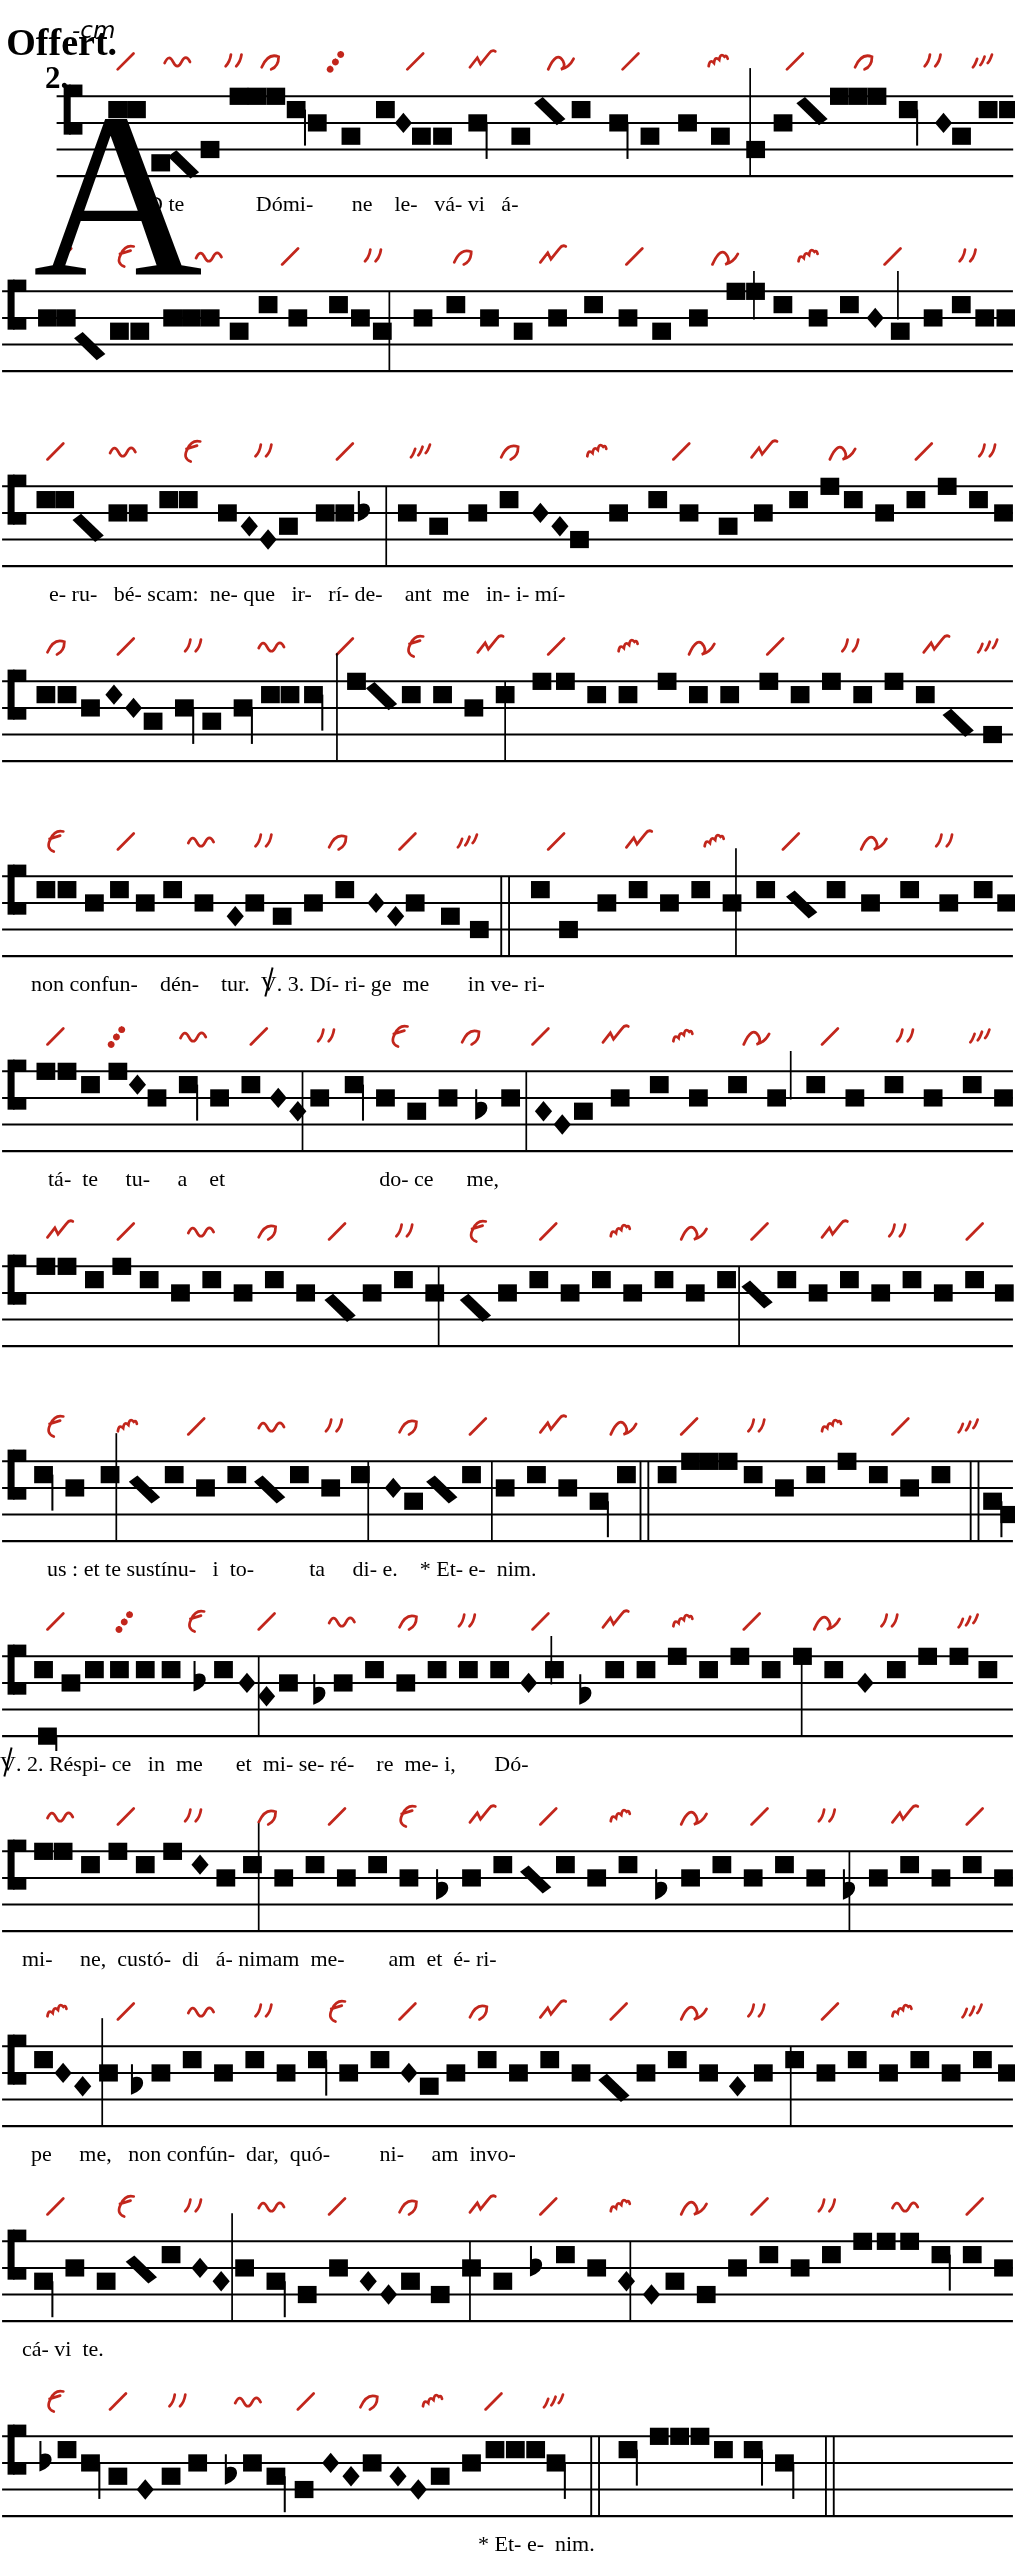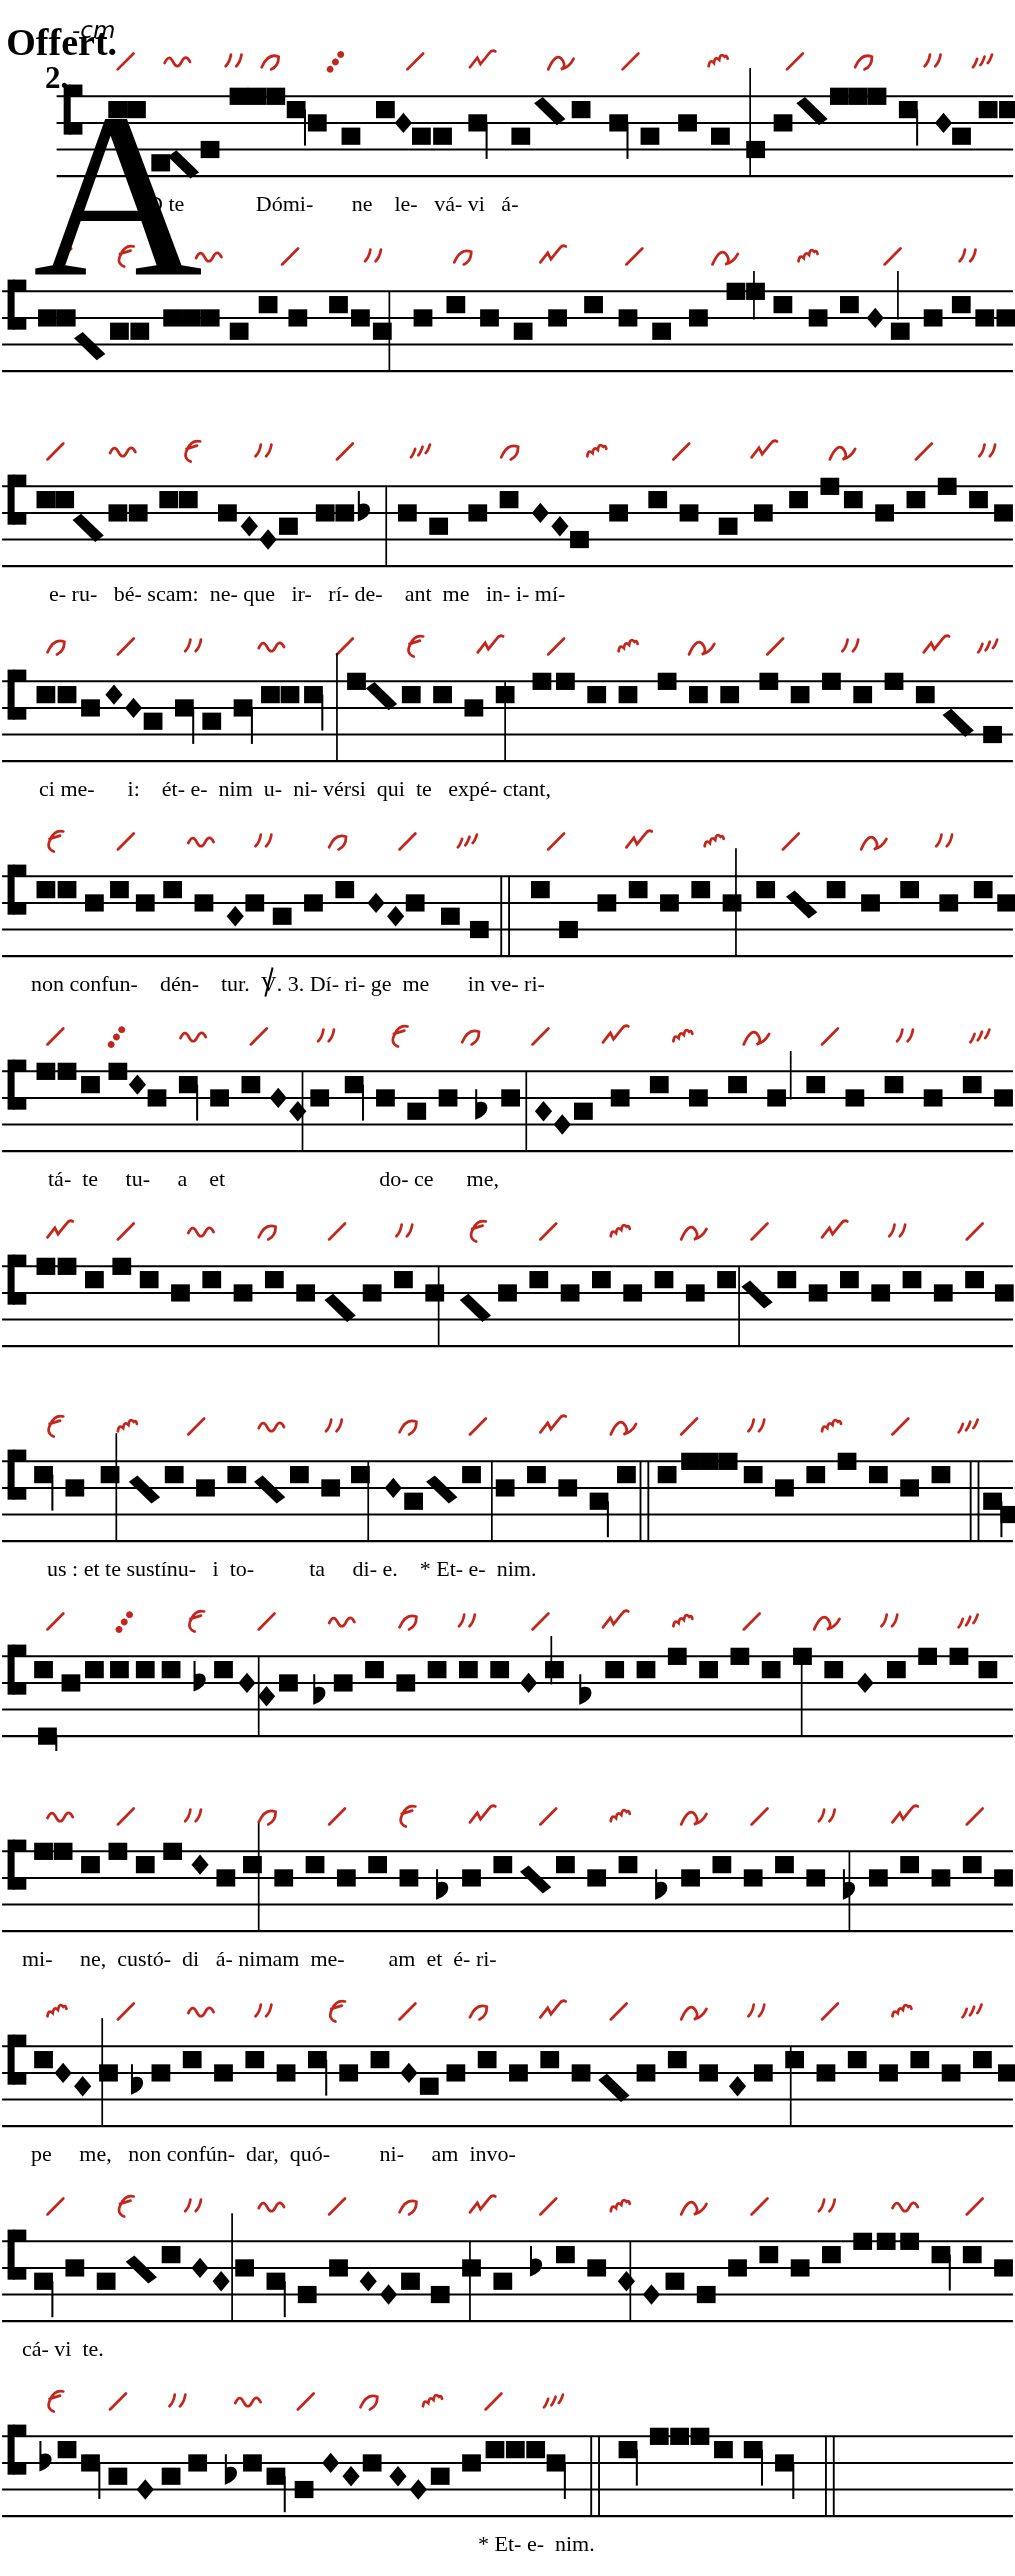--- a/index.html
+++ b/index.html
@@ -284,21 +284,20 @@
           <rect x="920" y="78" width="24" height="22" fill="#000000"></rect>
           <rect x="970" y="61" width="24" height="22" fill="#000000"></rect>
           <rect x="1010" y="78" width="24" height="22" fill="#000000"></rect>
           <rect x="1050" y="61" width="24" height="22" fill="#000000"></rect>
           <rect x="1090" y="78" width="24" height="22" fill="#000000"></rect>
           <rect x="1130" y="61" width="24" height="22" fill="#000000"></rect>
           <rect x="1170" y="78" width="24" height="22" fill="#000000"></rect>
           <polygon points="1204,115 1215,107 1244,135 1233,143" fill="#000000"></polygon>
           <rect x="1256" y="129" width="24" height="22" fill="#000000"></rect>
         </svg>
-        <div class="lyrics" style="margin-left: 39px;"><span>ci me-      i:    ét- e-  nim  u-  ni- vérsi  qui  te   expé- ctant,</span></div>
       </div>
       <div class="sys">
         <svg width="1015" height="151" viewBox="0 0 1296 193">
           <g stroke="#c2261c" stroke-width="2.6" fill="none" stroke-linecap="round">
             <path d="M6,18 q-8,-3 -3,-12 q4,-9 12,-7 M2,6 l10,-3" transform="translate(60,16) scale(1.35)" fill="none"></path>
             <path d="M0,16 L15,1" transform="translate(150,16) scale(1.35)" fill="none"></path>
             <path d="M0,10 q4,-9 8,-1 q4,8 8,0 q4,-8 8,0" transform="translate(240,16) scale(1.35)" fill="none"></path>
             <path d="M2,2 q-1,7 -5,11 M12,2 q-1,7 -5,11" transform="translate(330,16) scale(1.35)" fill="none"></path>
             <path d="M0,14 q6,-14 16,-10 q0,9 -7,12" transform="translate(420,16) scale(1.35)" fill="none"></path>
             <path d="M0,16 L15,1" transform="translate(510,16) scale(1.35)" fill="none"></path>
@@ -621,20 +620,21 @@
           <rect x="933" y="61" width="24" height="22" fill="#000000"></rect>
           <rect x="973" y="78" width="24" height="22" fill="#000000"></rect>
           <rect x="1013" y="61" width="24" height="22" fill="#000000"></rect>
           <rect x="1053" y="78" width="24" height="22" fill="#000000"></rect>
           <polygon points="1105,93 1116,106 1105,119 1094,106" fill="#000000"></polygon>
           <rect x="1133" y="78" width="24" height="22" fill="#000000"></rect>
           <rect x="1173" y="61" width="24" height="22" fill="#000000"></rect>
           <rect x="1213" y="61" width="24" height="22" fill="#000000"></rect>
           <rect x="1250" y="78" width="24" height="22" fill="#000000"></rect>
         </svg>
+        <div class="lyrics" style="margin-left: 0px;"><span class="versicle">V</span><span>. 2. Réspi- ce   in  me      et  mi- se- ré-    re  me- i,       Dó-</span></div>
       </div>
       <div class="sys">
         <svg width="1015" height="151" viewBox="0 0 1296 193">
           <g stroke="#c2261c" stroke-width="2.6" fill="none" stroke-linecap="round">
             <path d="M0,10 q4,-9 8,-1 q4,8 8,0 q4,-8 8,0" transform="translate(60,16) scale(1.35)" fill="none"></path>
             <path d="M0,16 L15,1" transform="translate(150,16) scale(1.35)" fill="none"></path>
             <path d="M2,2 q-1,7 -5,11 M12,2 q-1,7 -5,11" transform="translate(240,16) scale(1.35)" fill="none"></path>
             <path d="M0,14 q6,-14 16,-10 q0,9 -7,12" transform="translate(330,16) scale(1.35)" fill="none"></path>
             <path d="M0,16 L15,1" transform="translate(420,16) scale(1.35)" fill="none"></path>
             <path d="M6,18 q-8,-3 -3,-12 q4,-9 12,-7 M2,6 l10,-3" transform="translate(510,16) scale(1.35)" fill="none"></path>

